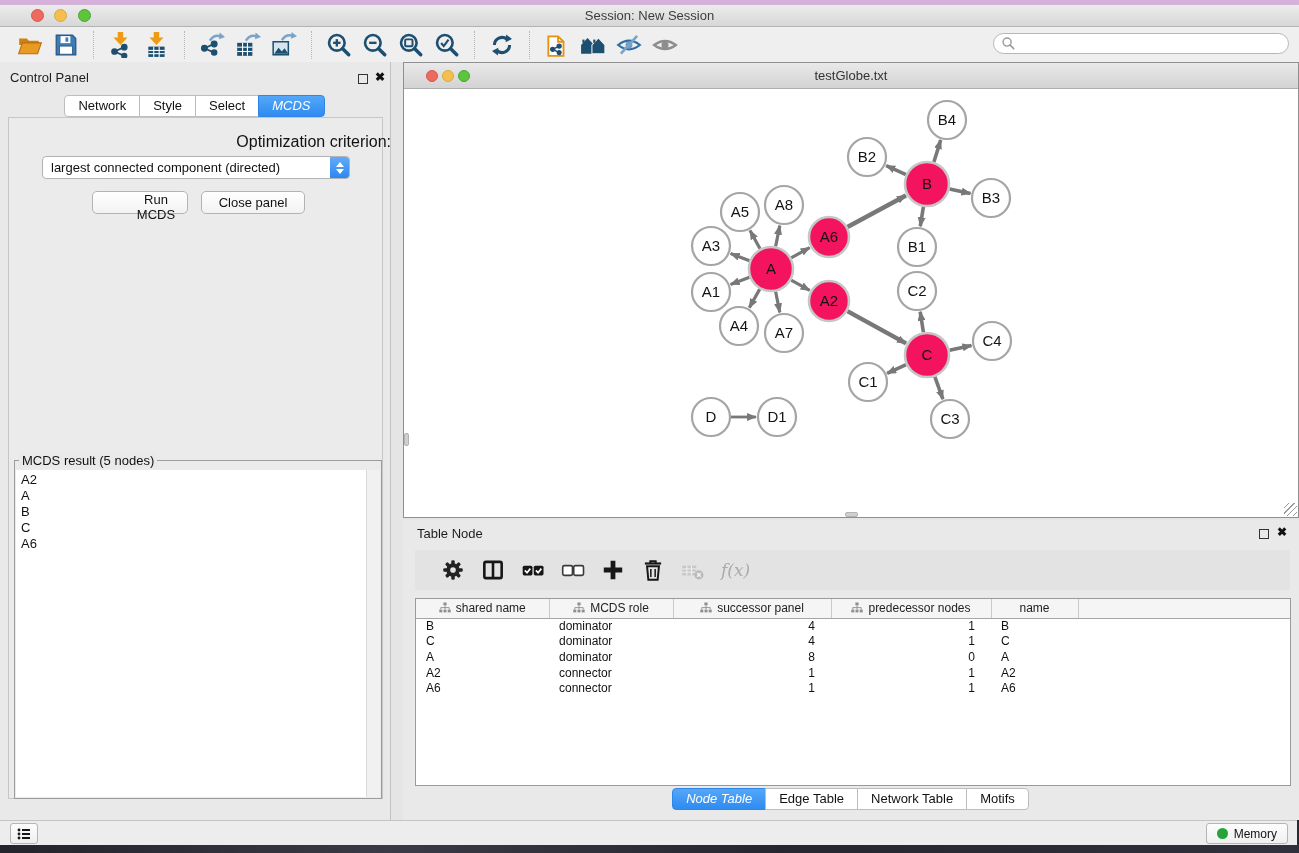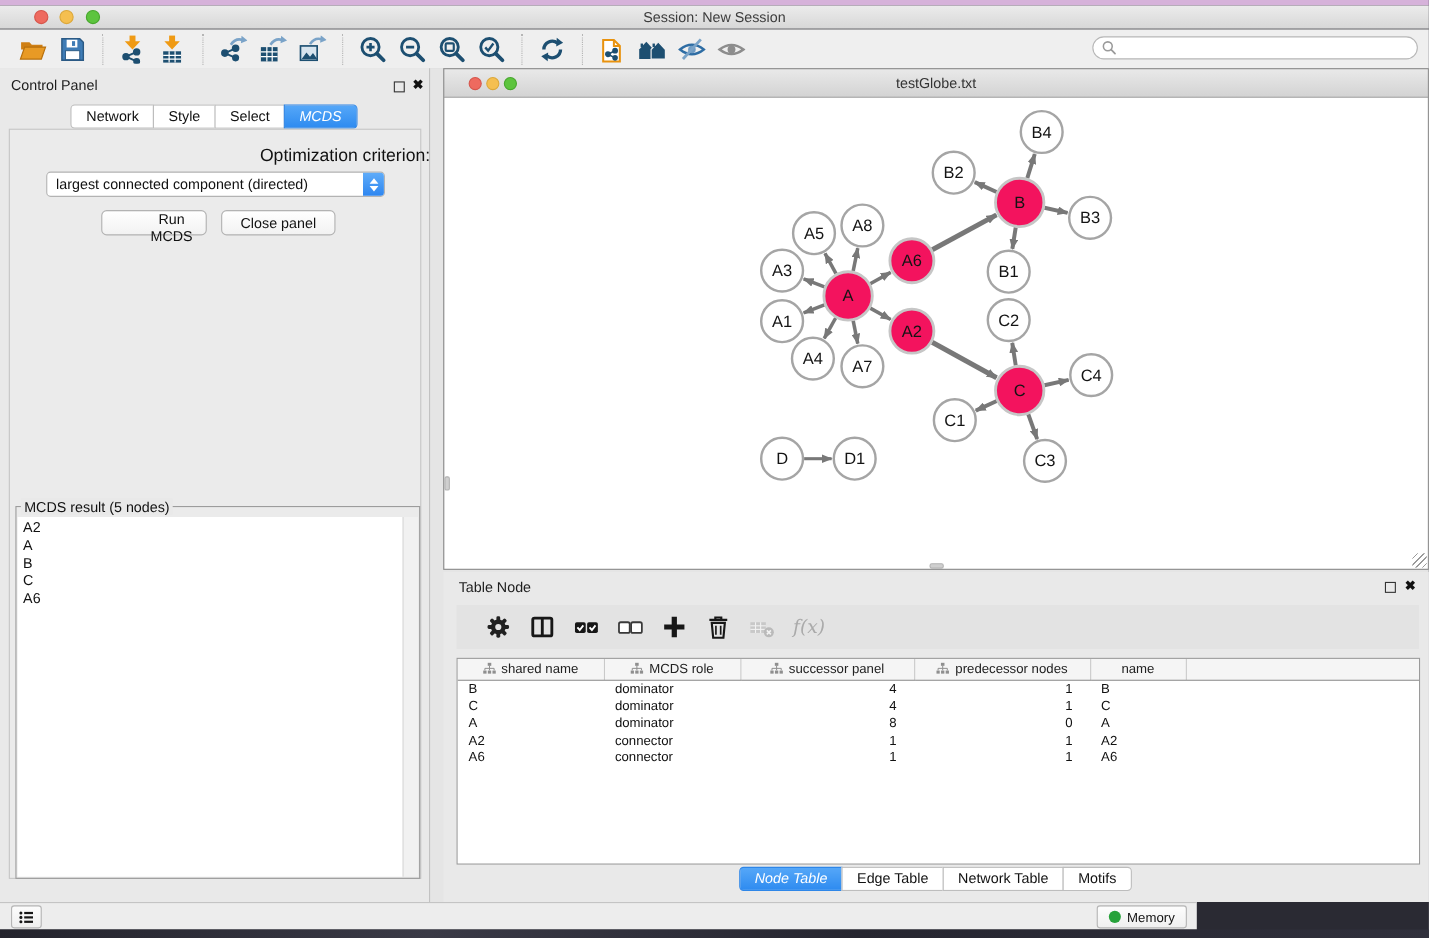--- a/index.html
+++ b/index.html
@@ -57,21 +57,21 @@
             border:1px solid #b3b3b3; border-radius:5px; font-size:13px; color:#111; font-family:inherit; cursor:default; }
   .btn-run { left:92px; width:96px;padding-left:32px; }
   .btn-close { left:201px; width:104px; }
   .result-box { position:absolute; left:14px; top:398px; width:368px; height:339px; border:1px solid #9c9c9c; }
   .result-legend { position:absolute; left:4px; top:-8px; background:#e9e9e9; padding:0 3px; font-size:13px; color:#111; }
   .result-list { position:absolute; left:1px; top:9px; bottom:1px; right:15px; background:#fff; overflow:hidden; padding-top:2px; }
   .result-item { font-size:13px; color:#111; line-height:16px; padding-left:5px; }
   .result-scroll { position:absolute; right:1px; top:9px; bottom:1px; width:14px; background:#f1f1f1; border-left:1px solid #dadada; }
 
   
-  .net-window { position:absolute; left:403px; top:0; width:896px; height:456px; background:#a3a3a3; border:1px solid #8f8f8f; }
+  .net-window { position:absolute; left:403px; top:0; width:896px; height:456px; background:#f0abfc; border:1px solid #8f8f8f; }
   .net-titlebar { position:absolute; left:0; top:0; width:100%; height:26px; background:linear-gradient(#e9e9e9,#d3d3d3); border-bottom:1px solid #aeaeae; }
   .net-titlebar .title { text-align:center; line-height:25px; font-size:13px; color:#333; }
   .net-dot { position:absolute; top:7px; width:12px; height:12px; border-radius:50%; }
   .net-canvas { position:absolute; left:0; top:26px; width:894px; height:428px; background:#fff; }
   .net-vthumb { position:absolute; left:0; top:344px; width:5px; height:13px; background:#cfcfcf; border:1px solid #b3b3b3; border-radius:2px; }
   .net-hthumb { position:absolute; left:441px; bottom:0; width:13px; height:5px; background:#cfcfcf; border:1px solid #b3b3b3; border-radius:2px; }
   .resize-grip { position:absolute; right:1px; bottom:1px; width:13px; height:13px;
                  background:repeating-linear-gradient(135deg, transparent 0 3px, #9a9a9a 3px 4px); }
 
   
@@ -84,21 +84,21 @@
                         font-size:12px; font-weight:normal; color:#222; text-align:center; white-space:nowrap; overflow:hidden; }
   table.node-table th.filler { border-right:none; }
   table.node-table th svg { width:12px; height:12px; vertical-align:-2px; margin-right:5px; }
   table.node-table td { font-size:12px; color:#111; height:15.6px; white-space:nowrap; overflow:hidden; }
   td.al { text-align:left; padding-left:10px; }
   td.ar { text-align:right; padding-right:16px; }
   .tp-tabs { top:268px; }
   .tp-tabs .seg-tab.active { background:linear-gradient(#55a7f8,#2e8bf0); }
 
   
-  .statusbar { position:absolute; left:0; top:820px; width:1088px; height:25px; background:#ededed; border-top:1px solid #c4c4c4; }
+  .statusbar { position:absolute; left:0; top:820px; width:1297px; height:25px; background:#ededed; border-top:1px solid #c4c4c4; }
   .status-list-btn { position:absolute; left:10px; top:2px; width:28px; height:21px; background:linear-gradient(#fcfcfc,#efefef);
                      border:1px solid #b5b5b5; border-radius:3px; display:flex; align-items:center; justify-content:center; }
   .memory-btn { position:absolute; right:9px; top:2px; height:21px; background:linear-gradient(#fdfdfd,#f0f0f0);
                 border:1px solid #b5b5b5; border-radius:3px; display:flex; align-items:center; gap:6px; padding:0 10px; font-size:12px; color:#111; }
   .memory-dot { width:11px; height:11px; border-radius:50%; background:#27a23b; }
   .bottom-strip { position:absolute; left:0; top:845px; width:1299px; height:8px;
                   background:linear-gradient(90deg,#23232c,#3a3a46 30%,#262630 60%,#30303c); }
 </style>
 </head>
 <body>

